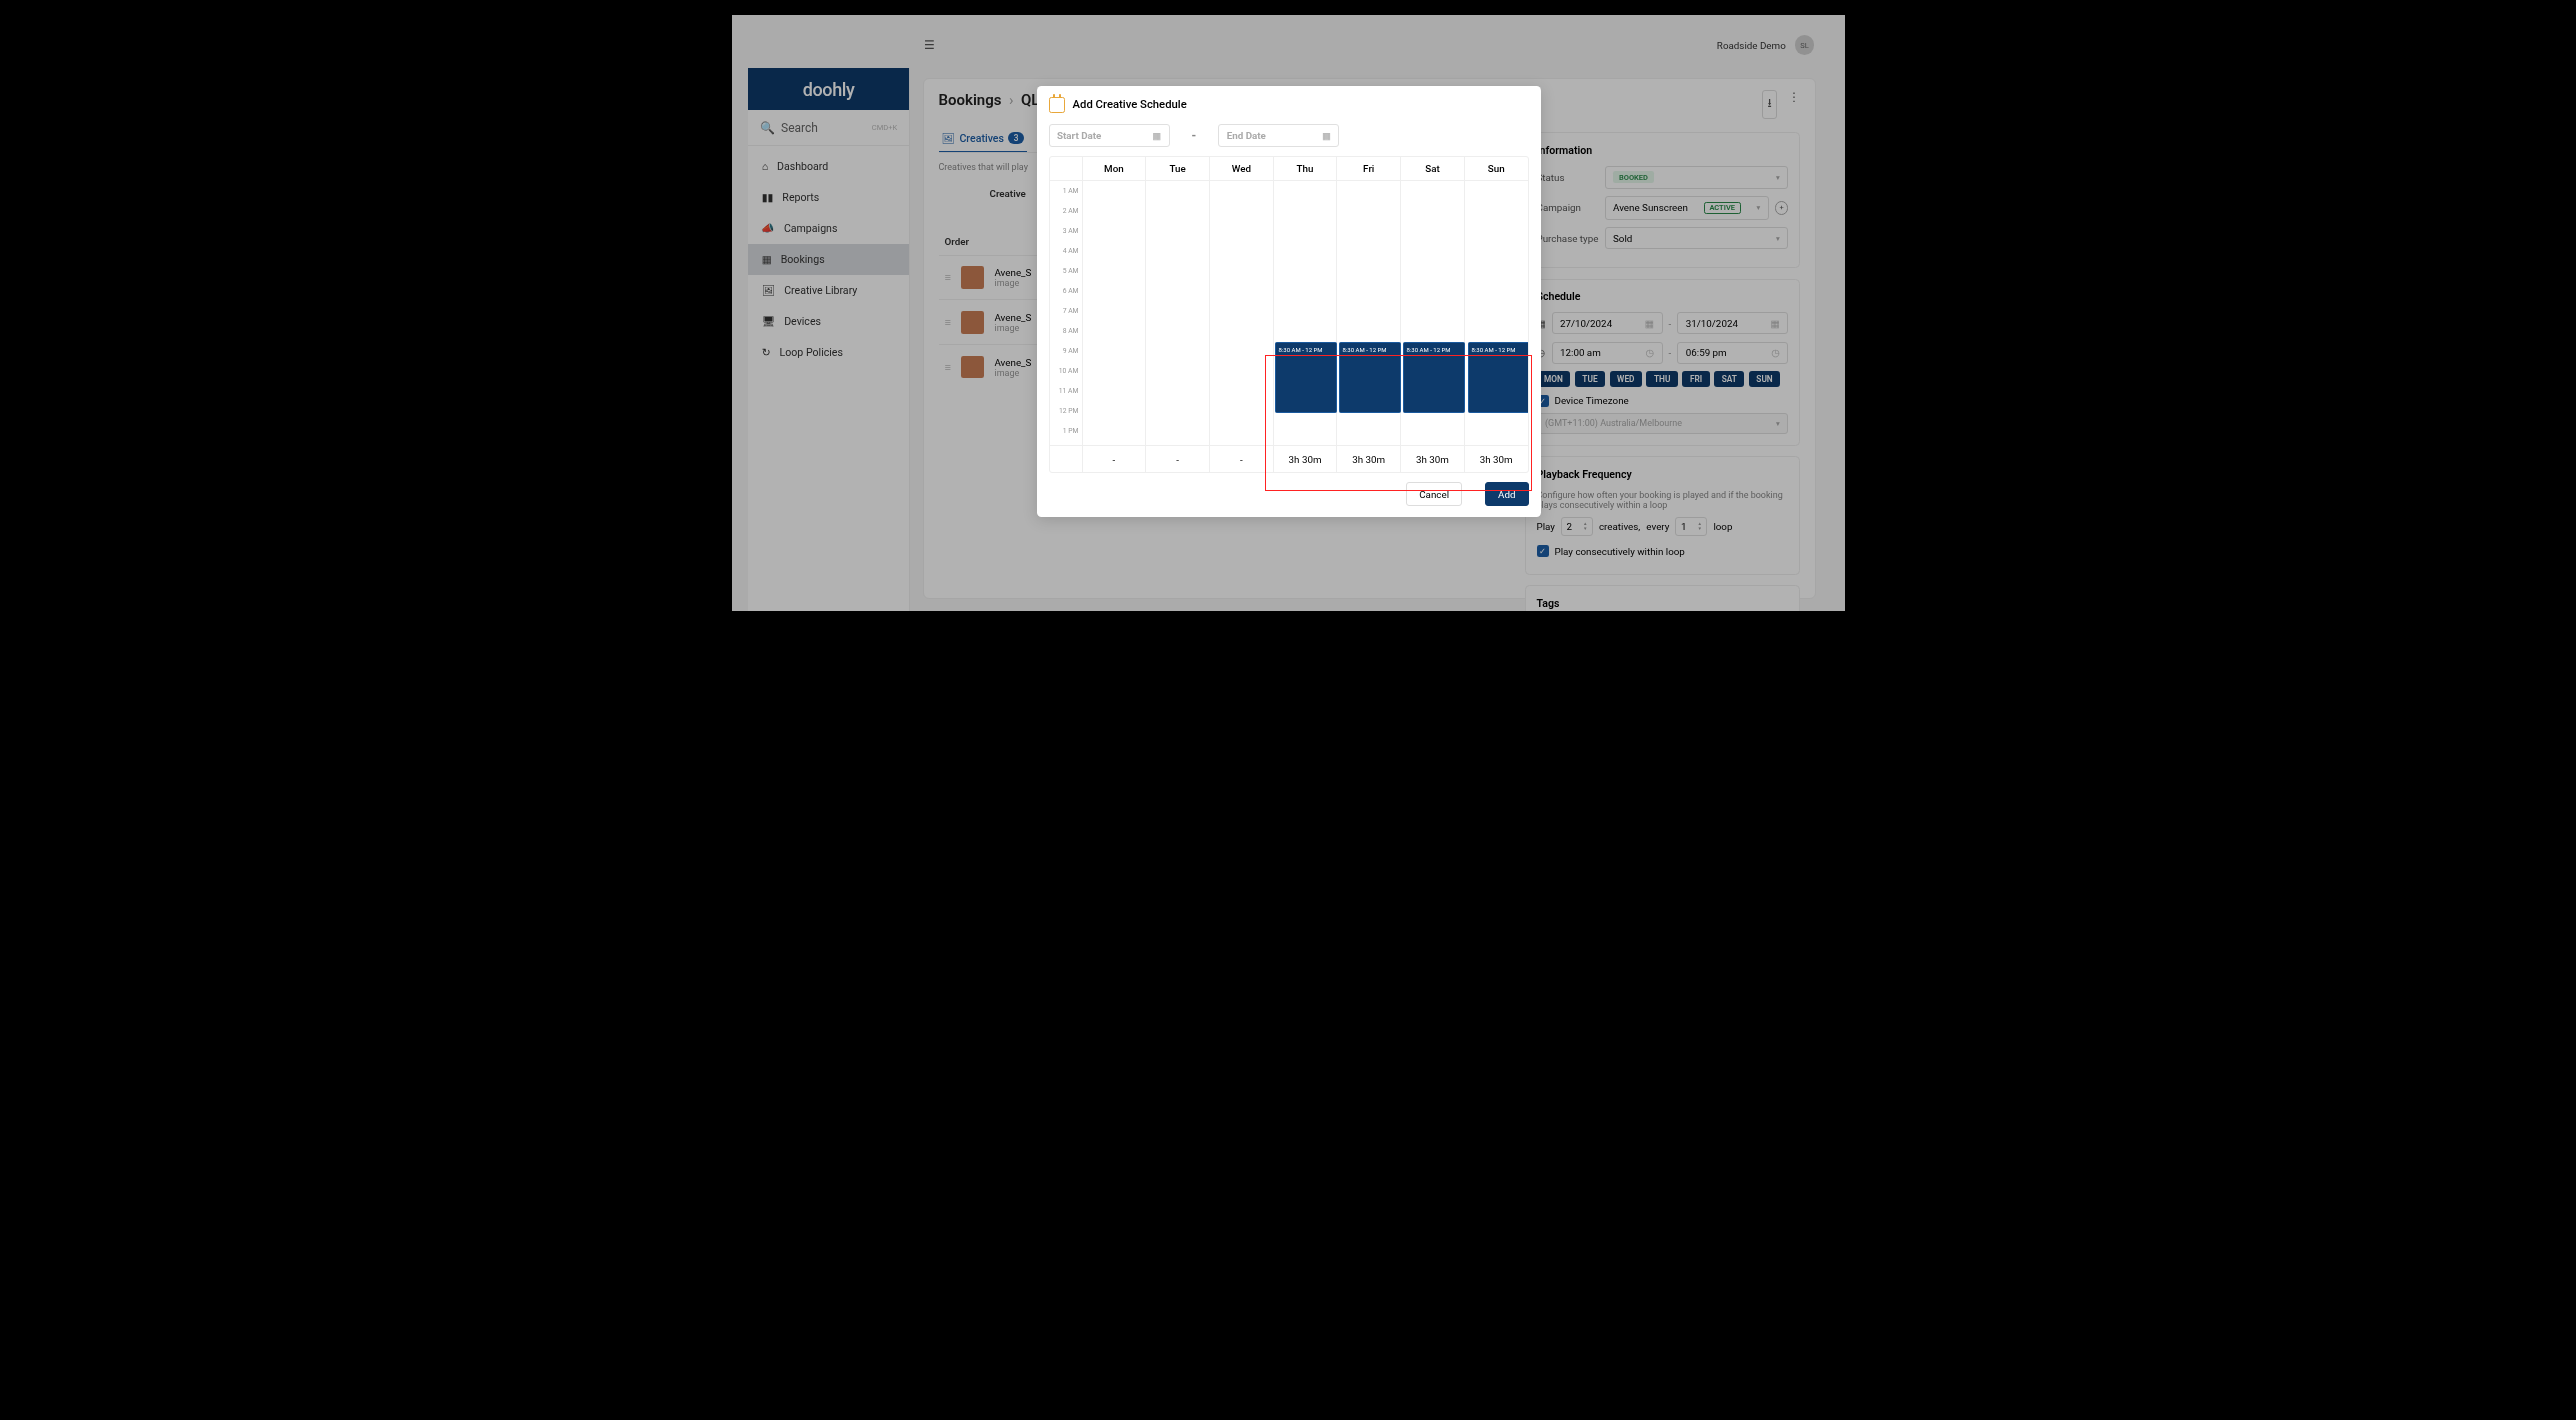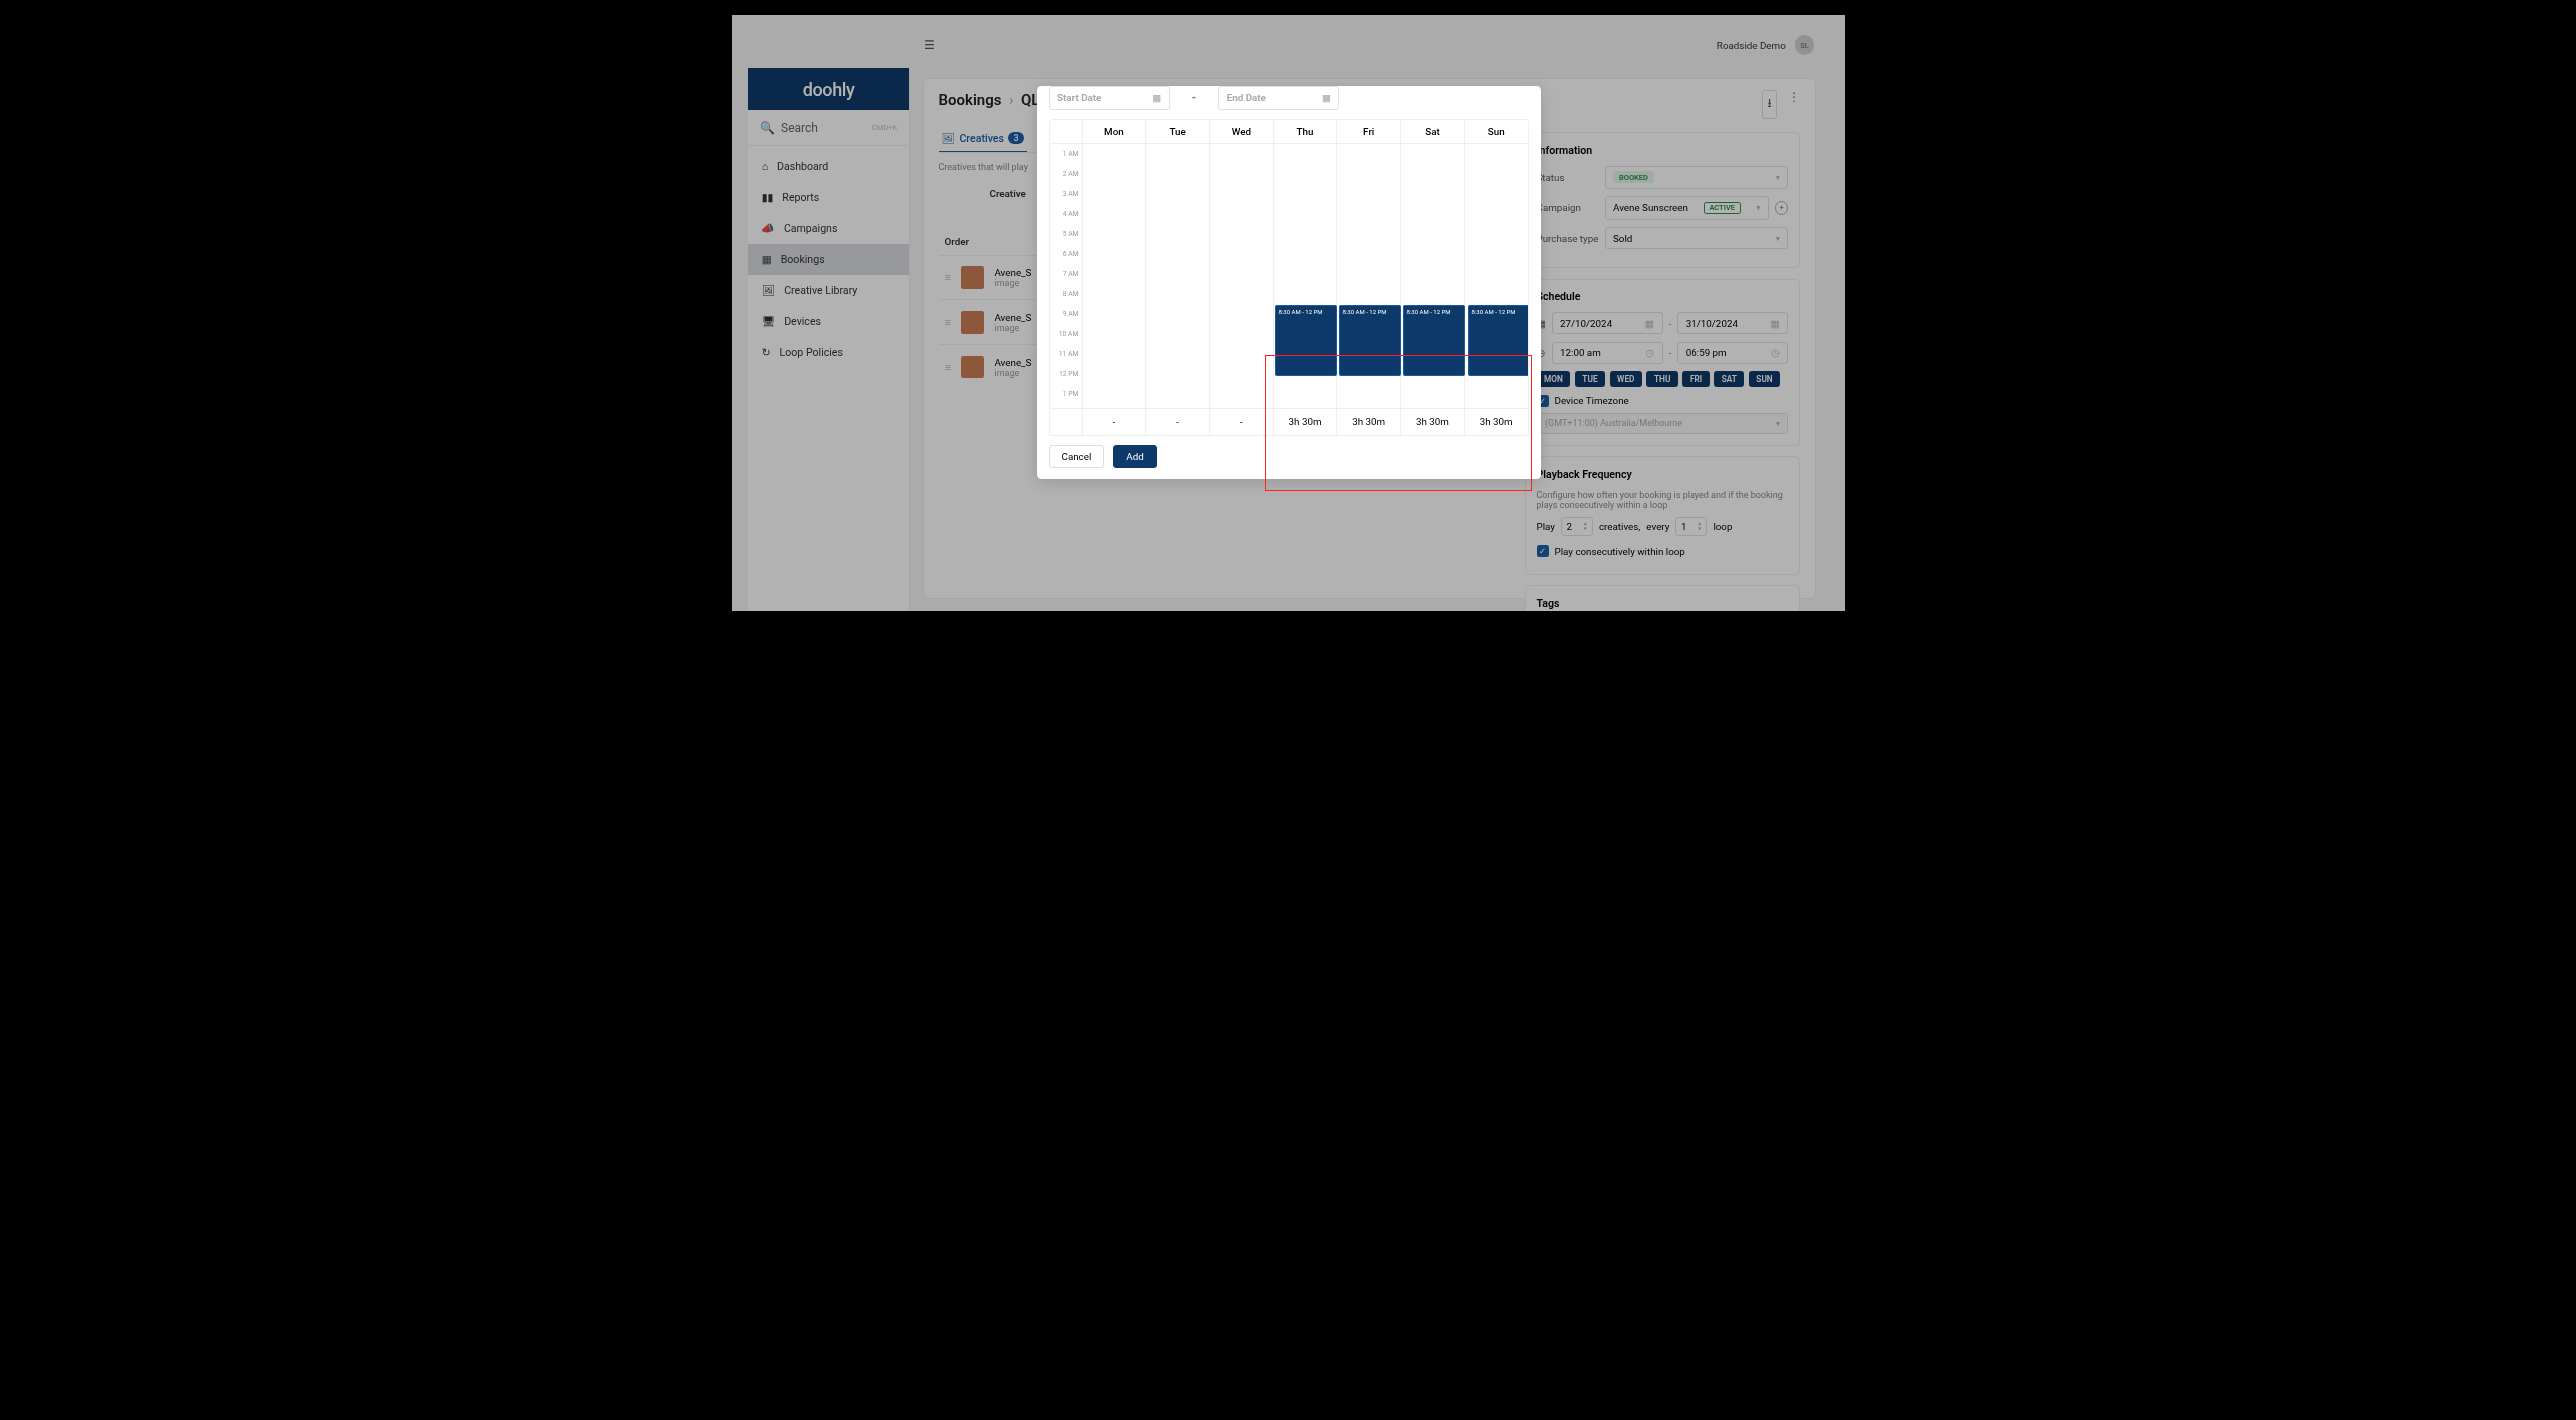--- a/index.html
+++ b/index.html
@@ -85,21 +85,21 @@
 .time-slot { height: 20px; display: flex; align-items: center; justify-content: flex-end; }
 .day-cols { flex: 1; display: flex; position: relative; }
 .day-col { flex: 1; border-left: 0.8px solid #eee; }
 .sched-block { position: absolute; background: #0d3a6b; color: #fff; font-size: 6px; padding: 2.3px 3px; border-radius: 1.5px; border: 0.8px solid #1a5a9e; }
 .highlight-box { position: absolute; border: 1.5px solid #f22; pointer-events: none; }
 
 .grid-totals { display: flex; border-top: 0.8px solid #eee; }
 .total-time-col { width: 32px; }
 .total-cell { flex: 1; text-align: center; padding: 7.5px 0; font-size: 9.8px; border-left: 0.8px solid #eee; }
 
-.modal-footer { padding: 9px 12px 0; display: flex; justify-content: flex-start; gap: 9px; }
+.modal-footer { padding: 9px 12px 0; display: flex; justify-content: flex-end; gap: 23px; }
 .btn { padding: 5.3px 12px; border-radius: 3px; font-size: 9.8px; cursor: pointer; border: 0.8px solid #ddd; background: #fff; }
 .btn.primary { background: #0d3a6b; color: #fff; border-color: #0d3a6b; }
 
 .icon { display: inline-block; }
 </style>
 </head>
 <body>
 
 <div class="viewport">
   <div class="overlay"></div>
@@ -317,20 +317,24 @@
         </div>
 
         <div class="panel-section">
           <div class="section-title">Tags</div>
         </div>
       </div>
     </div>
   </div>
 
   <div class="modal">
+    <div class="modal-header">
+      <div class="cal-icon"></div>
+      <span>Add Creative Schedule</span>
+    </div>
     <div class="modal-dates">
       <div class="modal-date-input">
           <span>Start Date</span>
           <span class="cal-sm">▦</span>
         </div>
       <span style="color:#888">-</span>
       <div class="modal-date-input">
           <span>End Date</span>
           <span class="cal-sm">▦</span>
         </div>

